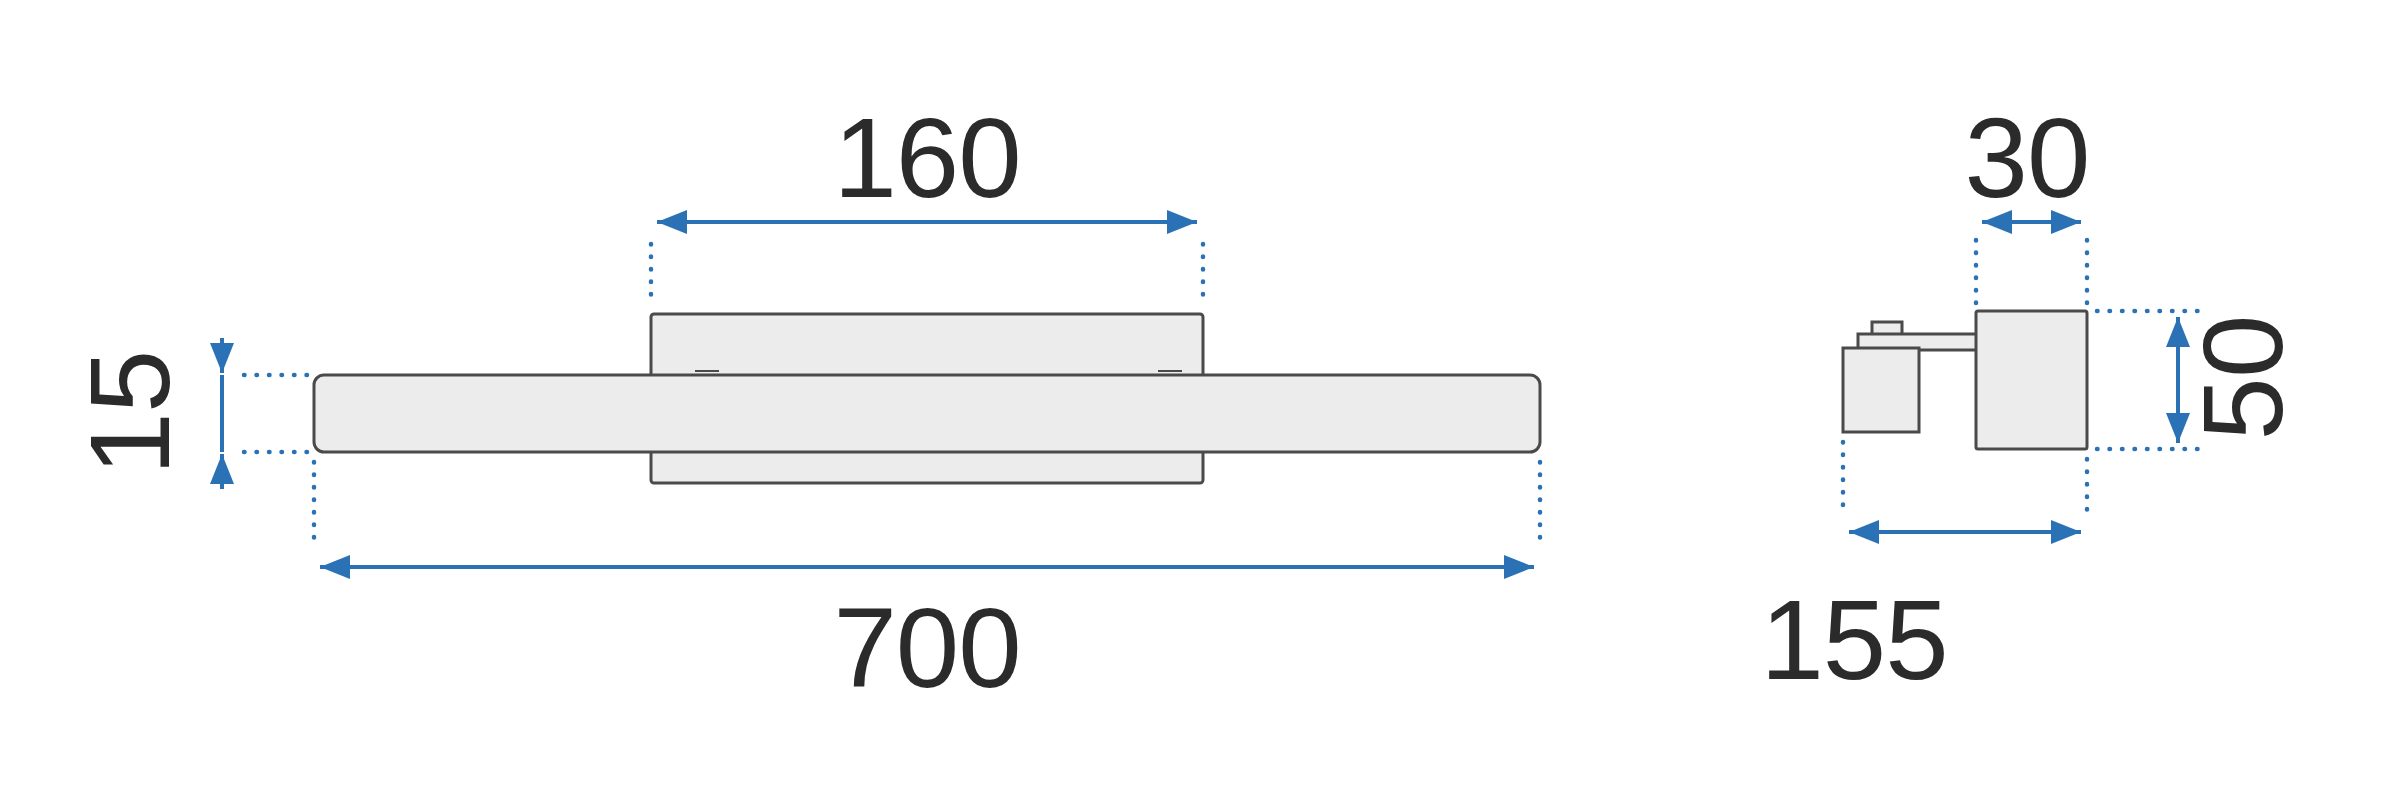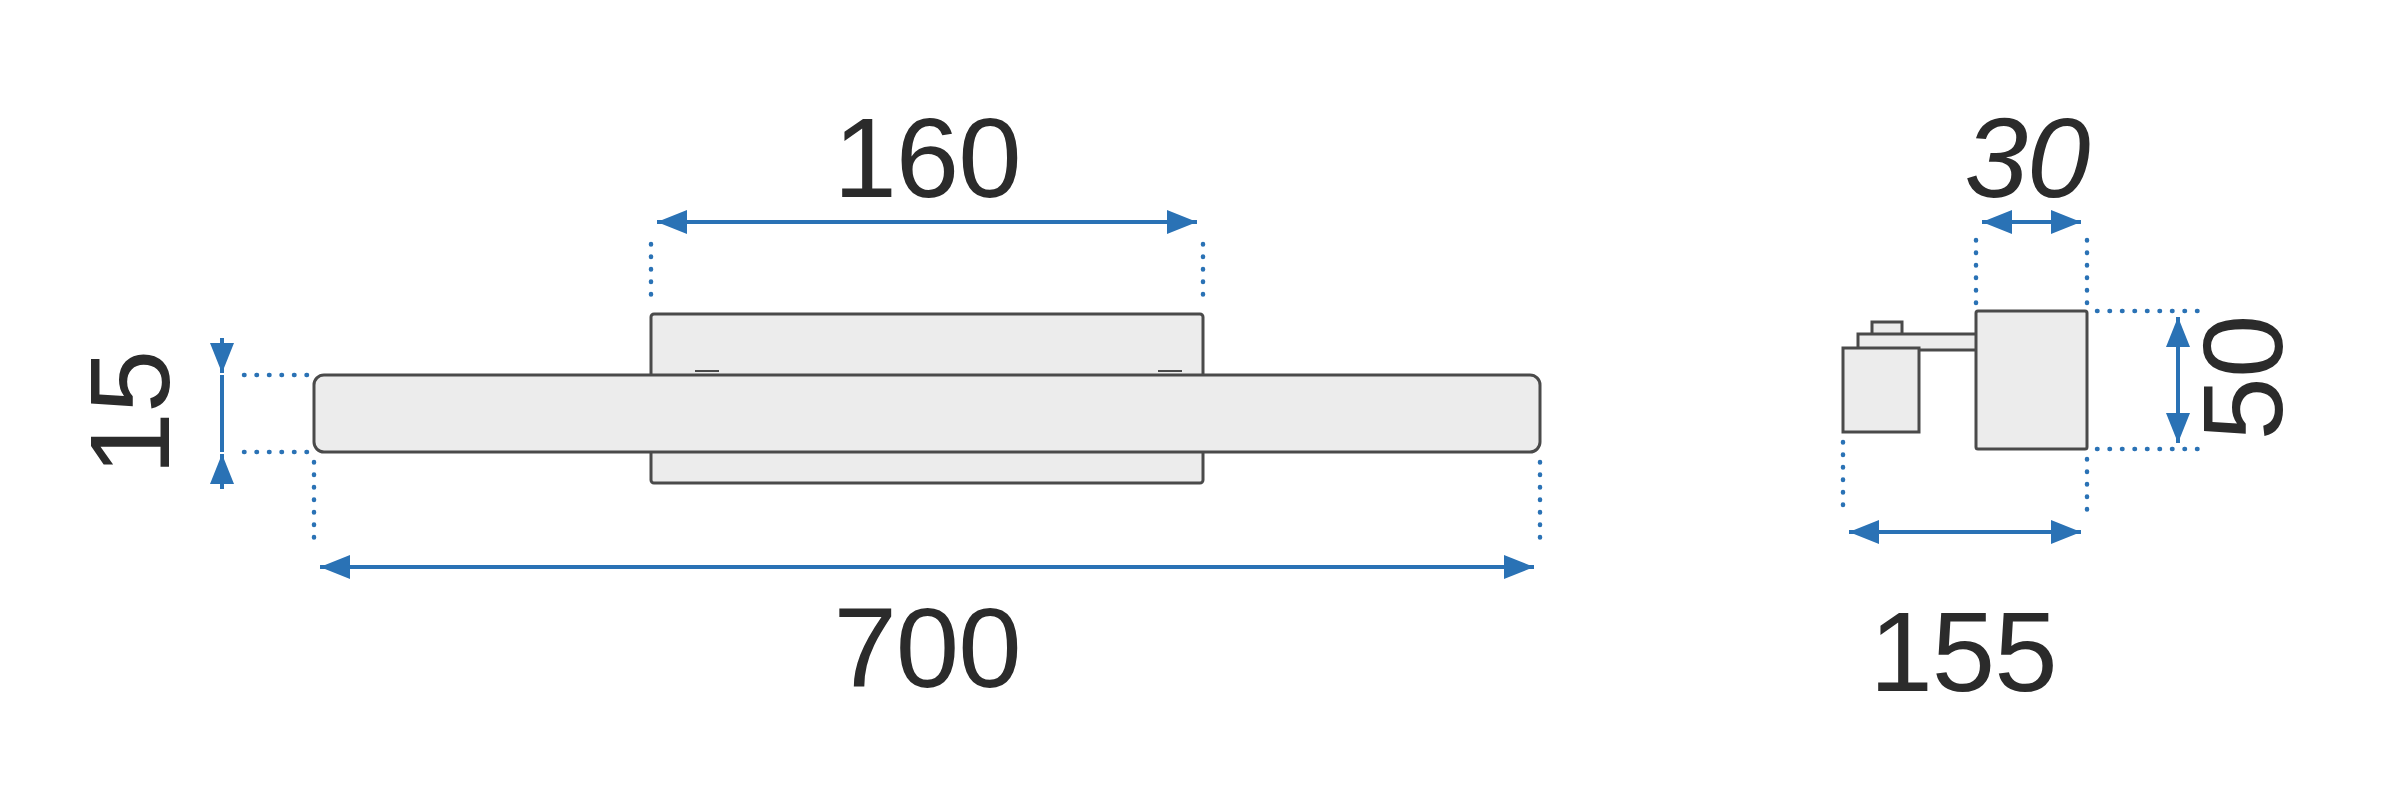--- a/index.html
+++ b/index.html
@@ -76,19 +76,19 @@
     <line class="dim" x1="222" y1="489" x2="222" y2="454" marker-end="url(#arw)"></line>
     <line class="dim" x1="222" y1="375" x2="222" y2="452"></line>
   </svg>
 
   <div class="dim-label" style="left:927px;top:158px;">160</div>
 
   <div class="dim-label rot" style="left:130px;top:413px;">15</div>
 
   <div class="dim-label" style="left:927px;top:648px;">700</div>
 
-  <div class="dim-label" style="left:2027px;top:158px;font-style:italic;">30</div>
+  <div class="dim-label" style="left:2027px;top:158px;">30</div>
 
   <div class="dim-label rot" style="left:2243px;top:378px;">50</div>
 
-  <div class="dim-label" style="left:1963px;top:640px;margin-top:12px;">155</div>
+  <div class="dim-label" style="left:1854px;top:640px;">155</div>
 
 </div>
 
 </body></html>

